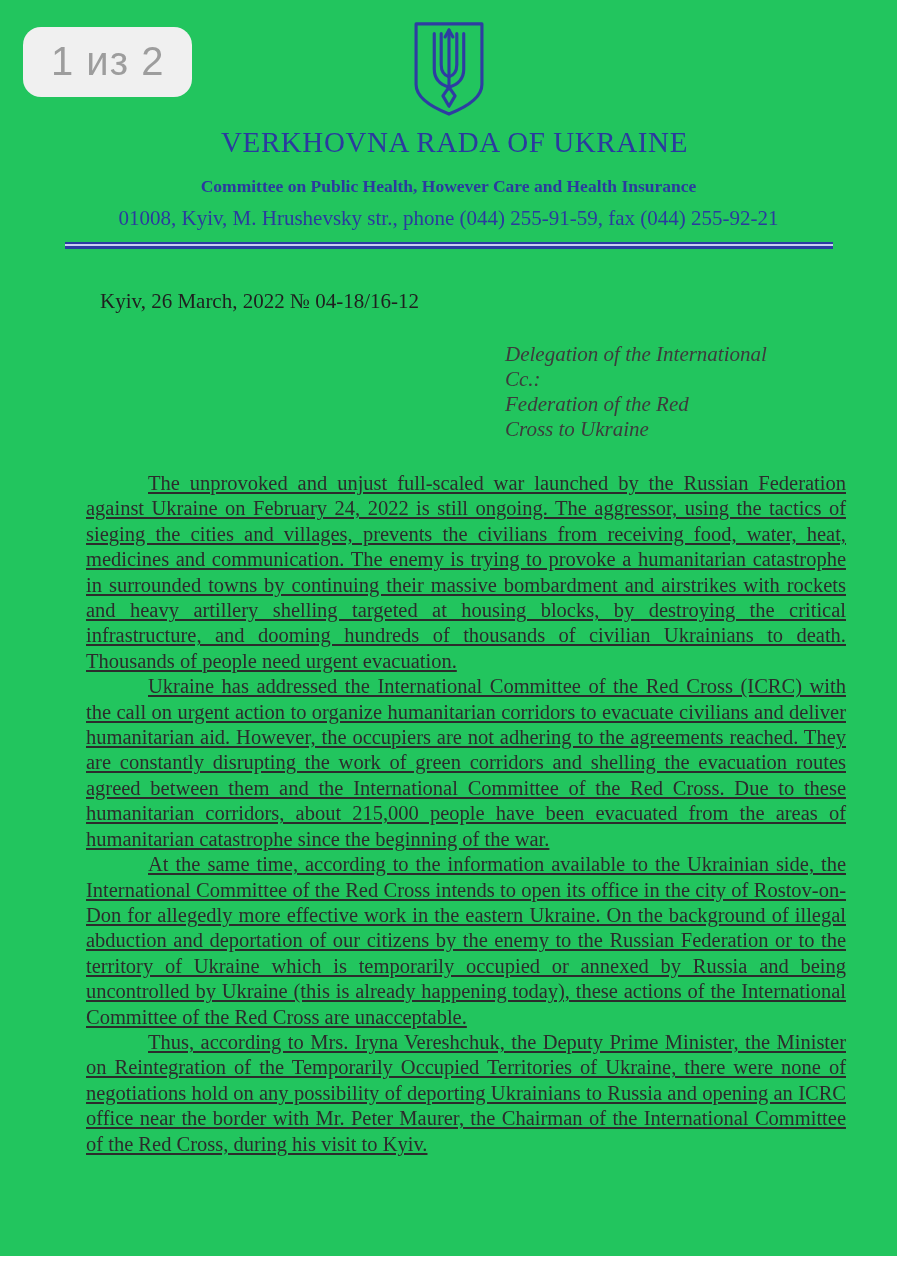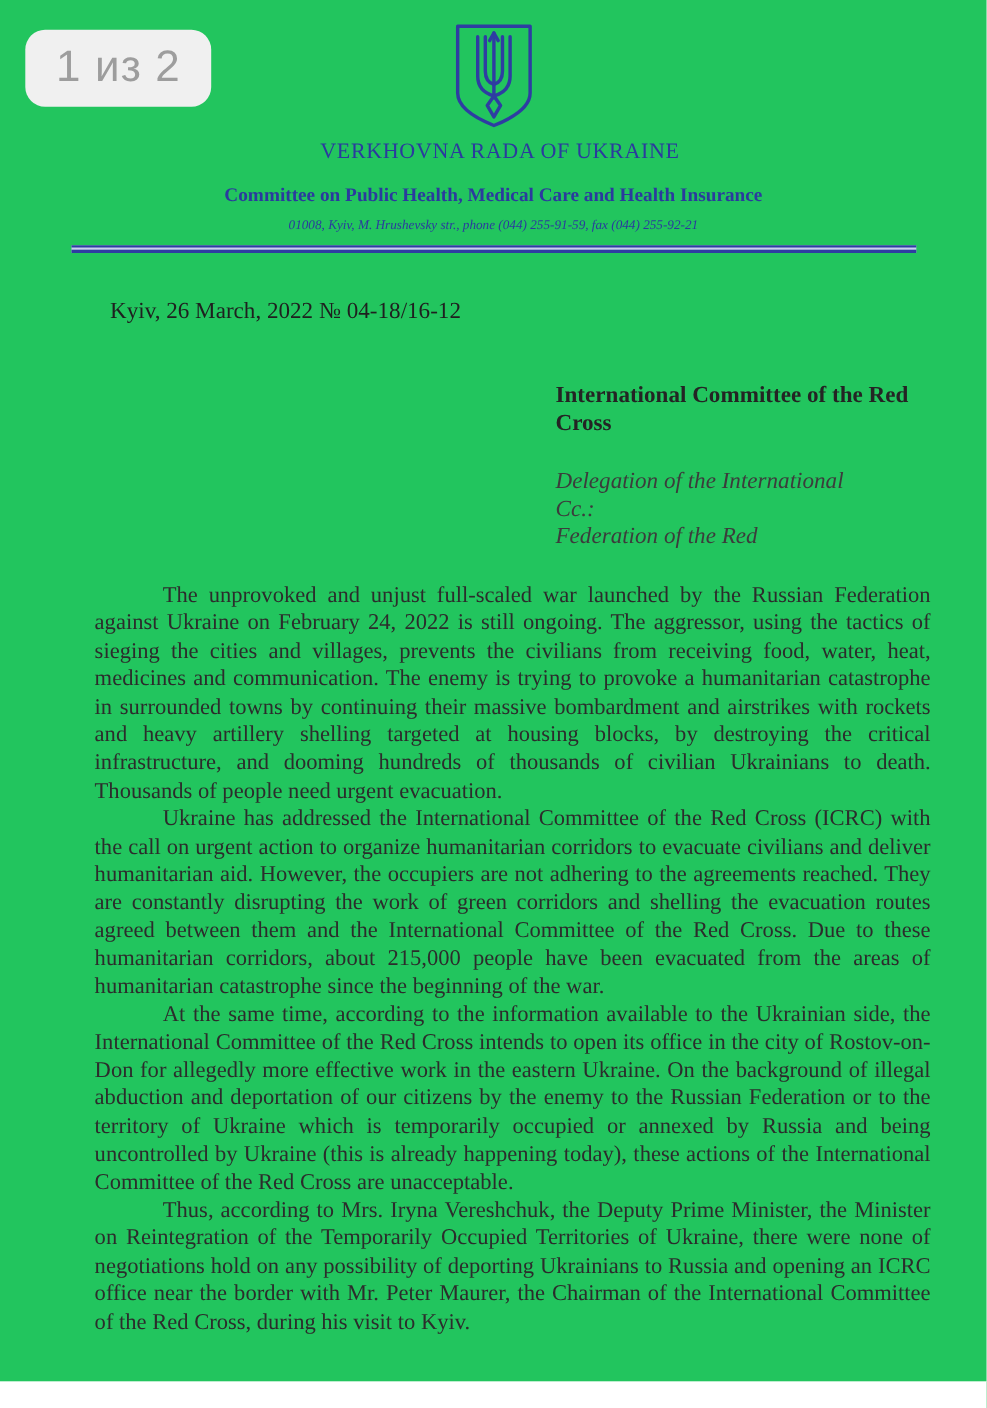--- a/index.html
+++ b/index.html
@@ -21,37 +21,36 @@
     font-size: 40px;
     line-height: 1;
     padding: 14px 28px 16px 28px;
     border-radius: 18px;
     letter-spacing: 1px;
   }
   .header { text-align: center; padding-top: 20px; }
   .emblem { display: inline-block; }
   .org-name {
     color: #2b3a9e;
-    font-size: 20px;
+    font-size: 29px;
     letter-spacing: 0.6px;
     margin-top: 4px;
     white-space: nowrap;
     padding-left: 12px;
   }
   .committee {
     color: #2b3a9e;
     font-weight: bold;
     font-size: 17.5px;
     margin-top: 17px;
   }
   .address {
     color: #2b3a9e;
-    font-size: 12px;
+    font-size: 21px;
     margin-top: 9px;
-    font-style: italic;
   }
   .rule {
     width: 768px;
     margin: 11px auto 0 auto;
     height: 2px;
     border-top: 2px solid #2e3da2;
     border-bottom: 3px solid #2e3da2;
     background: #c9d1f0;
   }
   .dateline {
@@ -76,21 +75,21 @@
     color: #3c3c3c;
   }
   .letter-body {
     margin: 29px 0 0 86px;
     width: 760px;
     font-size: 20.5px;
     line-height: 25.4px;
     text-align: justify;
     color: #2c2c2c;
   }
-  .letter-body p { margin: 0; text-indent: 62px; }
+  .letter-body p { margin: 0; text-indent: 62px; text-decoration: underline; }
 </style>
 </head>
 <body>
 
 <div class="page">
 
   <div class="page-badge">1 из 2</div>
 
   <div class="header">
     <span class="emblem">
@@ -99,33 +98,33 @@
         <path d="M28 15 V56 Q28 72 45 77"></path>
         <path d="M36 15 V51 Q36 62 45 65"></path>
         <path d="M62 15 V56 Q62 72 45 77"></path>
         <path d="M54 15 V51 Q54 62 45 65"></path>
         <path d="M45 11 V79"></path>
         <path d="M45 11 L40.5 19 M45 11 L49.5 19"></path>
         <path d="M45 77 L52 87 L45 99 L38 87 Z"></path>
       </svg>
     </span>
     <div class="org-name">VERKHOVNA RADA OF UKRAINE</div>
-    <div class="committee">Committee on Public Health, Medical Care and Health Insurance</div>
+    <div class="committee">Committee on Public Health, However Care and Health Insurance</div>
     <div class="address">01008, Kyiv, M. Hrushevsky str., phone (044) 255-91-59, fax (044) 255-92-21</div>
     <div class="rule"></div>
   </div>
 
   <div class="dateline">Kyiv, 26 March, 2022 № 04-18/16-12</div>
 
-  <div class="recipient-block">International Committee of the Red Cross</div>
 
   <div class="cc-block">
     <div>Delegation of the International</div>
     <div>Cc.:</div>
     <div>Federation of the Red</div>
+    <div>Cross to Ukraine</div>
   </div>
 
   <div class="letter-body">
     <p>The unprovoked and unjust full-scaled war launched by the Russian Federation against Ukraine on February 24, 2022 is still ongoing. The aggressor, using the tactics of sieging the cities and villages, prevents the civilians from receiving food, water, heat, medicines and communication. The enemy is trying to provoke a humanitarian catastrophe in surrounded towns by continuing their massive bombardment and airstrikes with rockets and heavy artillery shelling targeted at housing blocks, by destroying the critical infrastructure, and dooming hundreds of thousands of civilian Ukrainians to death. Thousands of people need urgent evacuation.</p>
     <p>Ukraine has addressed the International Committee of the Red Cross (ICRC) with the call on urgent action to organize humanitarian corridors to evacuate civilians and deliver humanitarian aid. However, the occupiers are not adhering to the agreements reached. They are constantly disrupting the work of green corridors and shelling the evacuation routes agreed between them and the International Committee of the Red Cross. Due to these humanitarian corridors, about 215,000 people have been evacuated from the areas of humanitarian catastrophe since the beginning of the war.</p>
     <p>At the same time, according to the information available to the Ukrainian side, the International Committee of the Red Cross intends to open its office in the city of Rostov-on-Don for allegedly more effective work in the eastern Ukraine. On the background of illegal abduction and deportation of our citizens by the enemy to the Russian Federation or to the territory of Ukraine which is temporarily occupied or annexed by Russia and being uncontrolled by Ukraine (this is already happening today), these actions of the International Committee of the Red Cross are unacceptable.</p>
     <p>Thus, according to Mrs. Iryna Vereshchuk, the Deputy Prime Minister, the Minister on Reintegration of the Temporarily Occupied Territories of Ukraine, there were none of negotiations hold on any possibility of deporting Ukrainians to Russia and opening an ICRC office near the border with Mr. Peter Maurer, the Chairman of the International Committee of the Red Cross, during his visit to Kyiv.</p>
   </div>
 
 </div>

